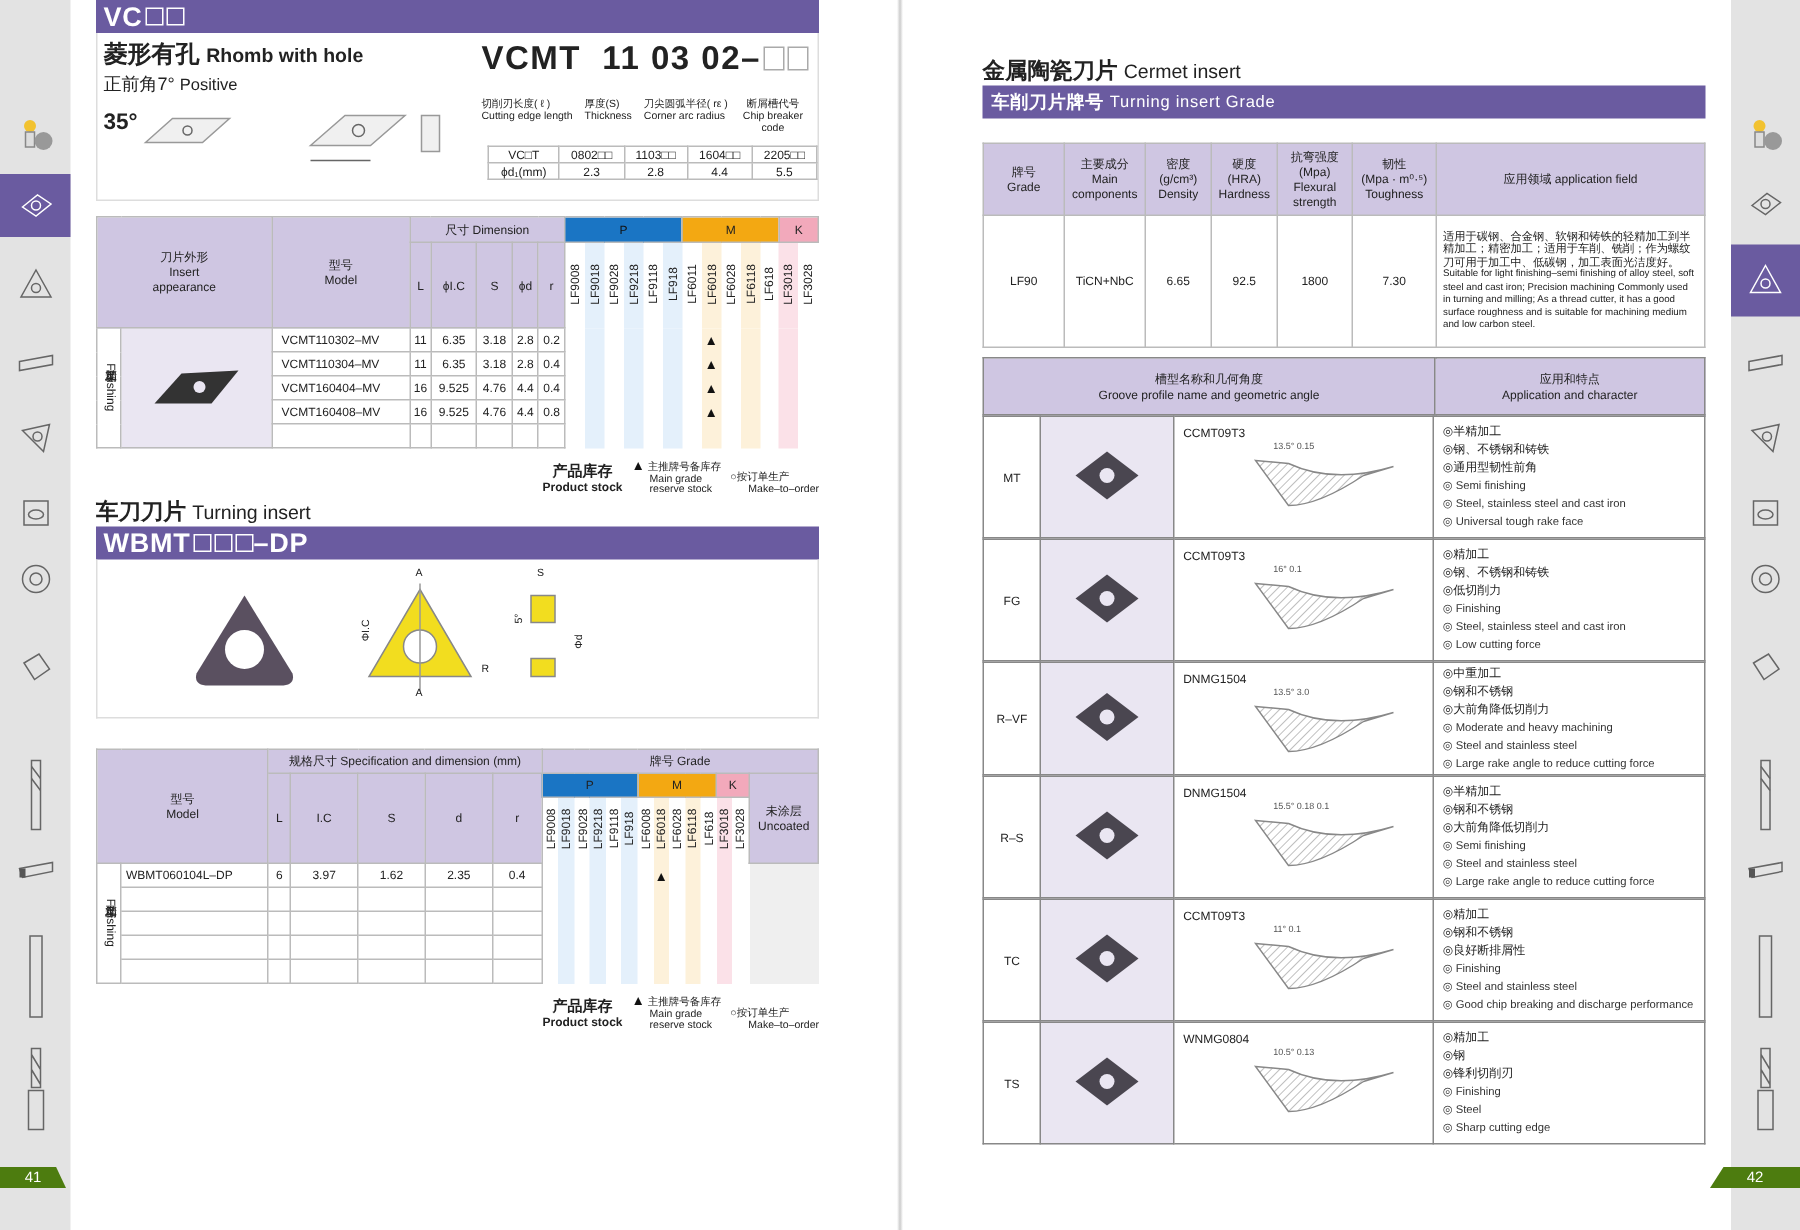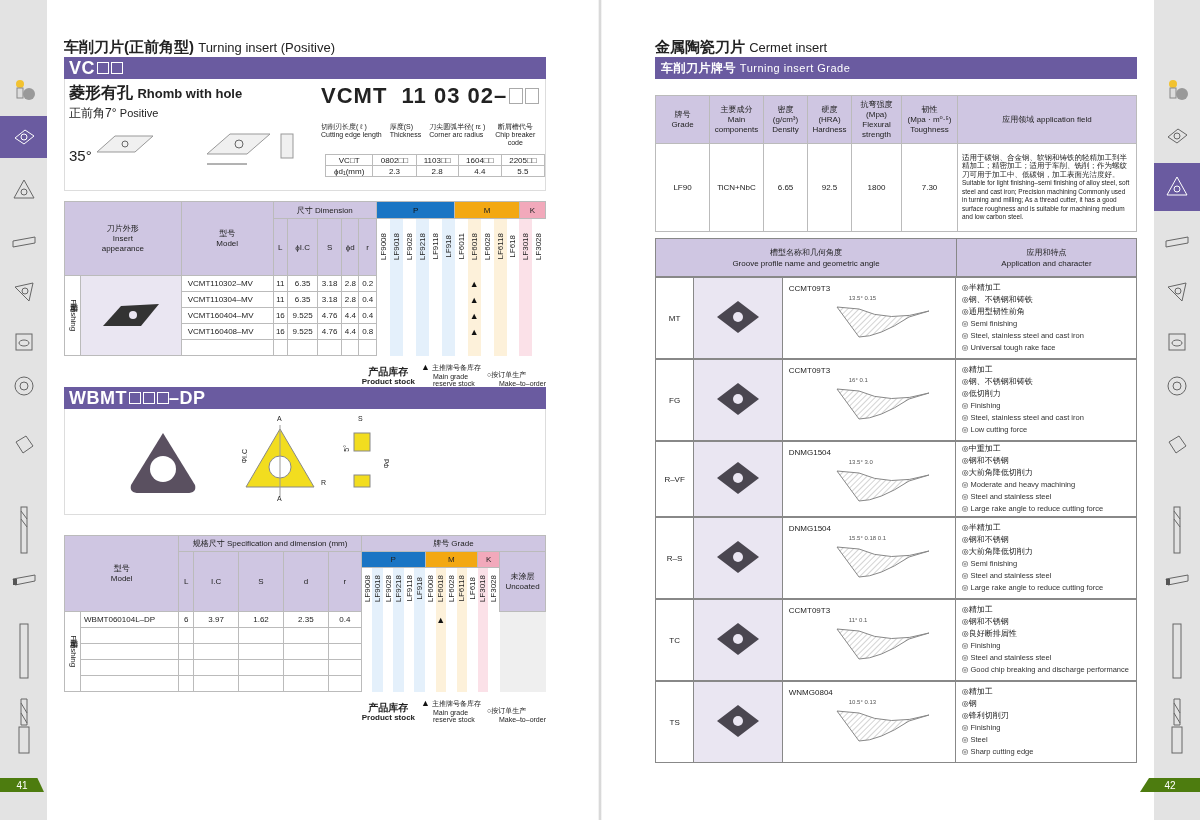--- a/index.html
+++ b/index.html
@@ -185,39 +185,35 @@
         <path d="M10 4 L16 4 L16 30 L10 30 Z M10 8 L16 18 M10 18 L16 28" fill="none" stroke="#666"></path>
         <rect x="8" y="32" width="10" height="26" fill="none" stroke="#666"></rect>
       </svg>
     </div>
 </div>
 <div class="pagenum right">42</div>
 
 <div class="gutter"></div>
 
 <div class="page left">
-  <div class="h-title">
-    <span>车削刀片(正前角型)</span>
-    <span class="en">Turning insert (Positive)</span>
-  </div>
   <div class="band">
     <span>VC</span>
       <span class="sq"></span>
       <span class="sq"></span>
   </div>
   <div class="box" style="height:112px">
     <div style="position:absolute;left:4px;top:4px;font-size:16px;font-weight:bold">
       <span>菱形有孔</span>
       <span style="font-size:13px">Rhomb with hole</span>
     </div>
     <div style="position:absolute;left:4px;top:26px;font-size:12px">
       <span>正前角7°</span>
       <span style="font-size:11px">Positive</span>
     </div>
-    <div style="position:absolute;left:4px;top:68px;font-size:15px;font-weight:normal">35°</div>
+    <div style="position:absolute;left:4px;top:51px;font-size:15px;font-weight:bold">35°</div>
     <svg style="position:absolute;left:30px;top:55px" width="60" height="20">
         <path d="M2 18 L20 2 L58 2 L40 18 Z" fill="#f0f0f0" stroke="#999"></path>
         <circle cx="30" cy="10" r="3" fill="none" stroke="#666"></circle>
       </svg>
     <svg style="position:absolute;left:140px;top:45px" width="110" height="50">
         <path d="M2 30 L25 10 L65 10 L42 30 Z" fill="#f0f0f0" stroke="#999"></path>
         <circle cx="34" cy="20" r="4" fill="none" stroke="#666"></circle>
         <line x1="2" y1="40" x2="42" y2="40" stroke="#666"></line>
         <rect x="76" y="10" width="12" height="24" fill="#f0f0f0" stroke="#999"></rect>
       </svg>
@@ -367,20 +363,24 @@
         </tr>
   </tbody>
     </table>
 
   <div class="legend">
     <div class="big"><span>产品库存</span><small>Product stock</small></div>
     <div><span class="tri">▲</span> <span>主推牌号备库存</span><div style="padding-left:12px">Main grade</div><div style="padding-left:12px">reserve stock</div></div>
     <div><span>○</span><span>按订单生产</span><div style="padding-left:12px">Make–to–order</div></div>
   </div>
 
+  <div class="h-title" style="margin-top:2px">
+    <span>车刀刀片</span>
+    <span class="en">Turning insert</span>
+  </div>
   <div class="band">
     <span>WBMT</span>
       <span class="sq"></span>
       <span class="sq"></span>
       <span class="sq"></span>
       <span>–DP</span>
   </div>
   <div class="box" style="height:106px">
     <svg style="position:absolute;left:62px;top:20px" width="72" height="68">
         <path d="M36 4 L68 56 Q70 64 60 64 L12 64 Q2 64 4 56 Z" fill="#5a5060"></path>

